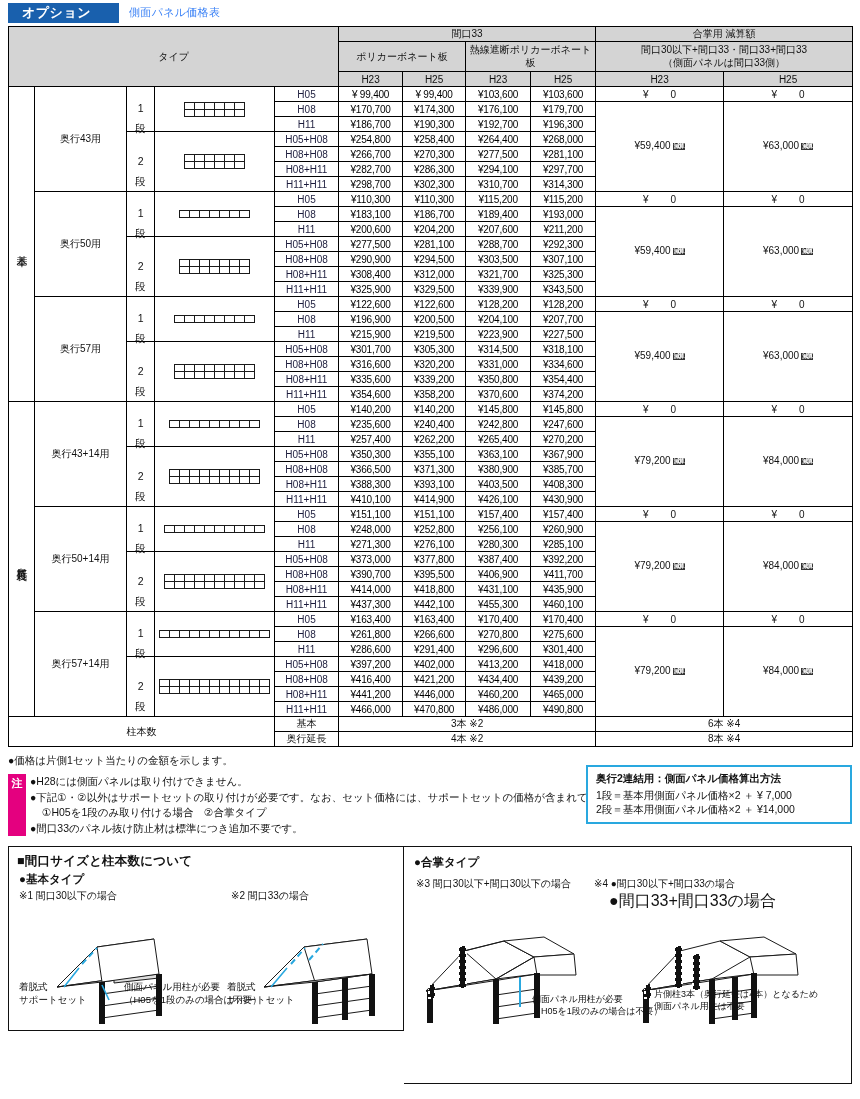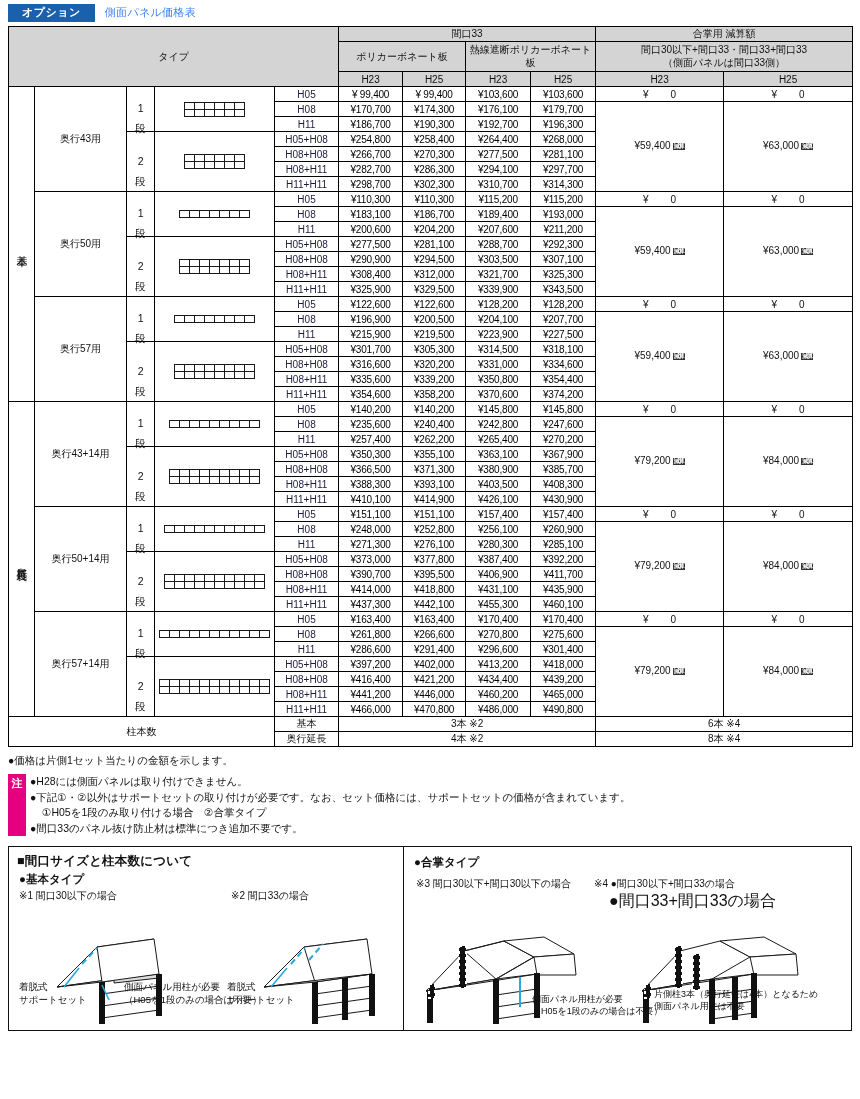--- a/index.html
+++ b/index.html
@@ -9,22 +9,22 @@
     background: #ffffff;
     font-family: "Liberation Sans", "DejaVu Sans", sans-serif;
     color: #111;
     overflow: hidden;
   }
   .page { position: relative; width: 860px; height: 1099px; }
 
   
   .title-row { display:flex; align-items:center; gap:10px; padding: 4px 0 5px 8px; height: 26px; }
   .opt-badge {
-    background:#1960ad; color:#fff; font-weight:bold; font-size:11px;
-    padding: 3px 14px 4px 14px; letter-spacing:0.5px; line-height:1;
+    background:#1960ad; color:#fff; font-weight:bold; font-size:13px;
+    padding: 3px 28px 4px 14px; letter-spacing:0.5px; line-height:1;
   }
   .title-text { font-size:11px; color:#3b82f6; letter-spacing:0.3px; }
 
   
   table.main { border-collapse: collapse; margin-left:8px; width: 844px; table-layout: fixed; }
   table.main td, table.main th {
     border: 1px solid #000; padding: 0; font-weight: normal;
     font-size: 10px; text-align:center; vertical-align: middle; height: 15px;
   }
   .hd { background:#d4d4d4; font-size:10.5px; color:#111; }
@@ -75,21 +75,21 @@
     position:absolute; left:586px; top:12px; width:266px; border:2px solid #29a8df;
     padding:5px 8px 6px 8px; background:#fff;
   }
   .calc-box .t { font-size:10.5px; font-weight:bold; margin-bottom:2px; }
   .calc-box .l { font-size:10.5px; line-height:1.35; }
 
   
   .fig-wrap { display:flex; margin: 10px 8px 0 8px; width:844px; height:185px; }
   .fig-box { border:1px solid #111; position:relative; }
   .fig-left { width:396px; height:185px; }
-  .fig-right { width:448px; height:185px; border-left:none; }
+  .fig-right { width:448px; height:238px; border-left:none; }
   .fig-h { font-size:12.5px; font-weight:bold; padding:6px 0 0 8px; letter-spacing:0.2px;}
   .fig-sub { font-size:11.5px; font-weight:bold; padding:2px 0 0 10px; }
   .fig-cap { position:absolute; font-size:9.5px; line-height:1.3; }
   .fig-note { position:absolute; font-size:9px; line-height:1.3; }
   svg { display:block; }
 </style>
 </head>
 <body>
 
 <div class="page">
@@ -763,20 +763,25 @@
     <div class="note-block">
       <div class="pink-bar">注</div>
       <div class="note-body">
         <div>●H28には側面パネルは取り付けできません。</div>
         <div>●下記①・②以外はサポートセットの取り付けが必要です。なお、セット価格には、サポートセットの価格が含まれています。</div>
         <div class="note-sub">①H05を1段のみ取り付ける場合　②合掌タイプ</div>
         <div>●間口33のパネル抜け防止材は標準につき追加不要です。</div>
       </div>
     </div>
 
+    <div class="calc-box">
+      <div class="t">奥行2連結用：側面パネル価格算出方法</div>
+      <div class="l">1段＝基本用側面パネル価格×2 ＋ ¥  7,000</div>
+      <div class="l">2段＝基本用側面パネル価格×2 ＋ ¥14,000</div>
+    </div>
   </div>
 
   <div class="fig-wrap">
 
     <div class="fig-box fig-left">
       <div class="fig-h">■間口サイズと柱本数について</div>
       <div class="fig-sub">●基本タイプ</div>
       <div class="fig-cap" style="left:10px; top:42px; font-size:10px;">※1  間口30以下の場合</div>
       <div class="fig-cap" style="left:222px; top:42px; font-size:10px;">※2  間口33の場合</div>
 

